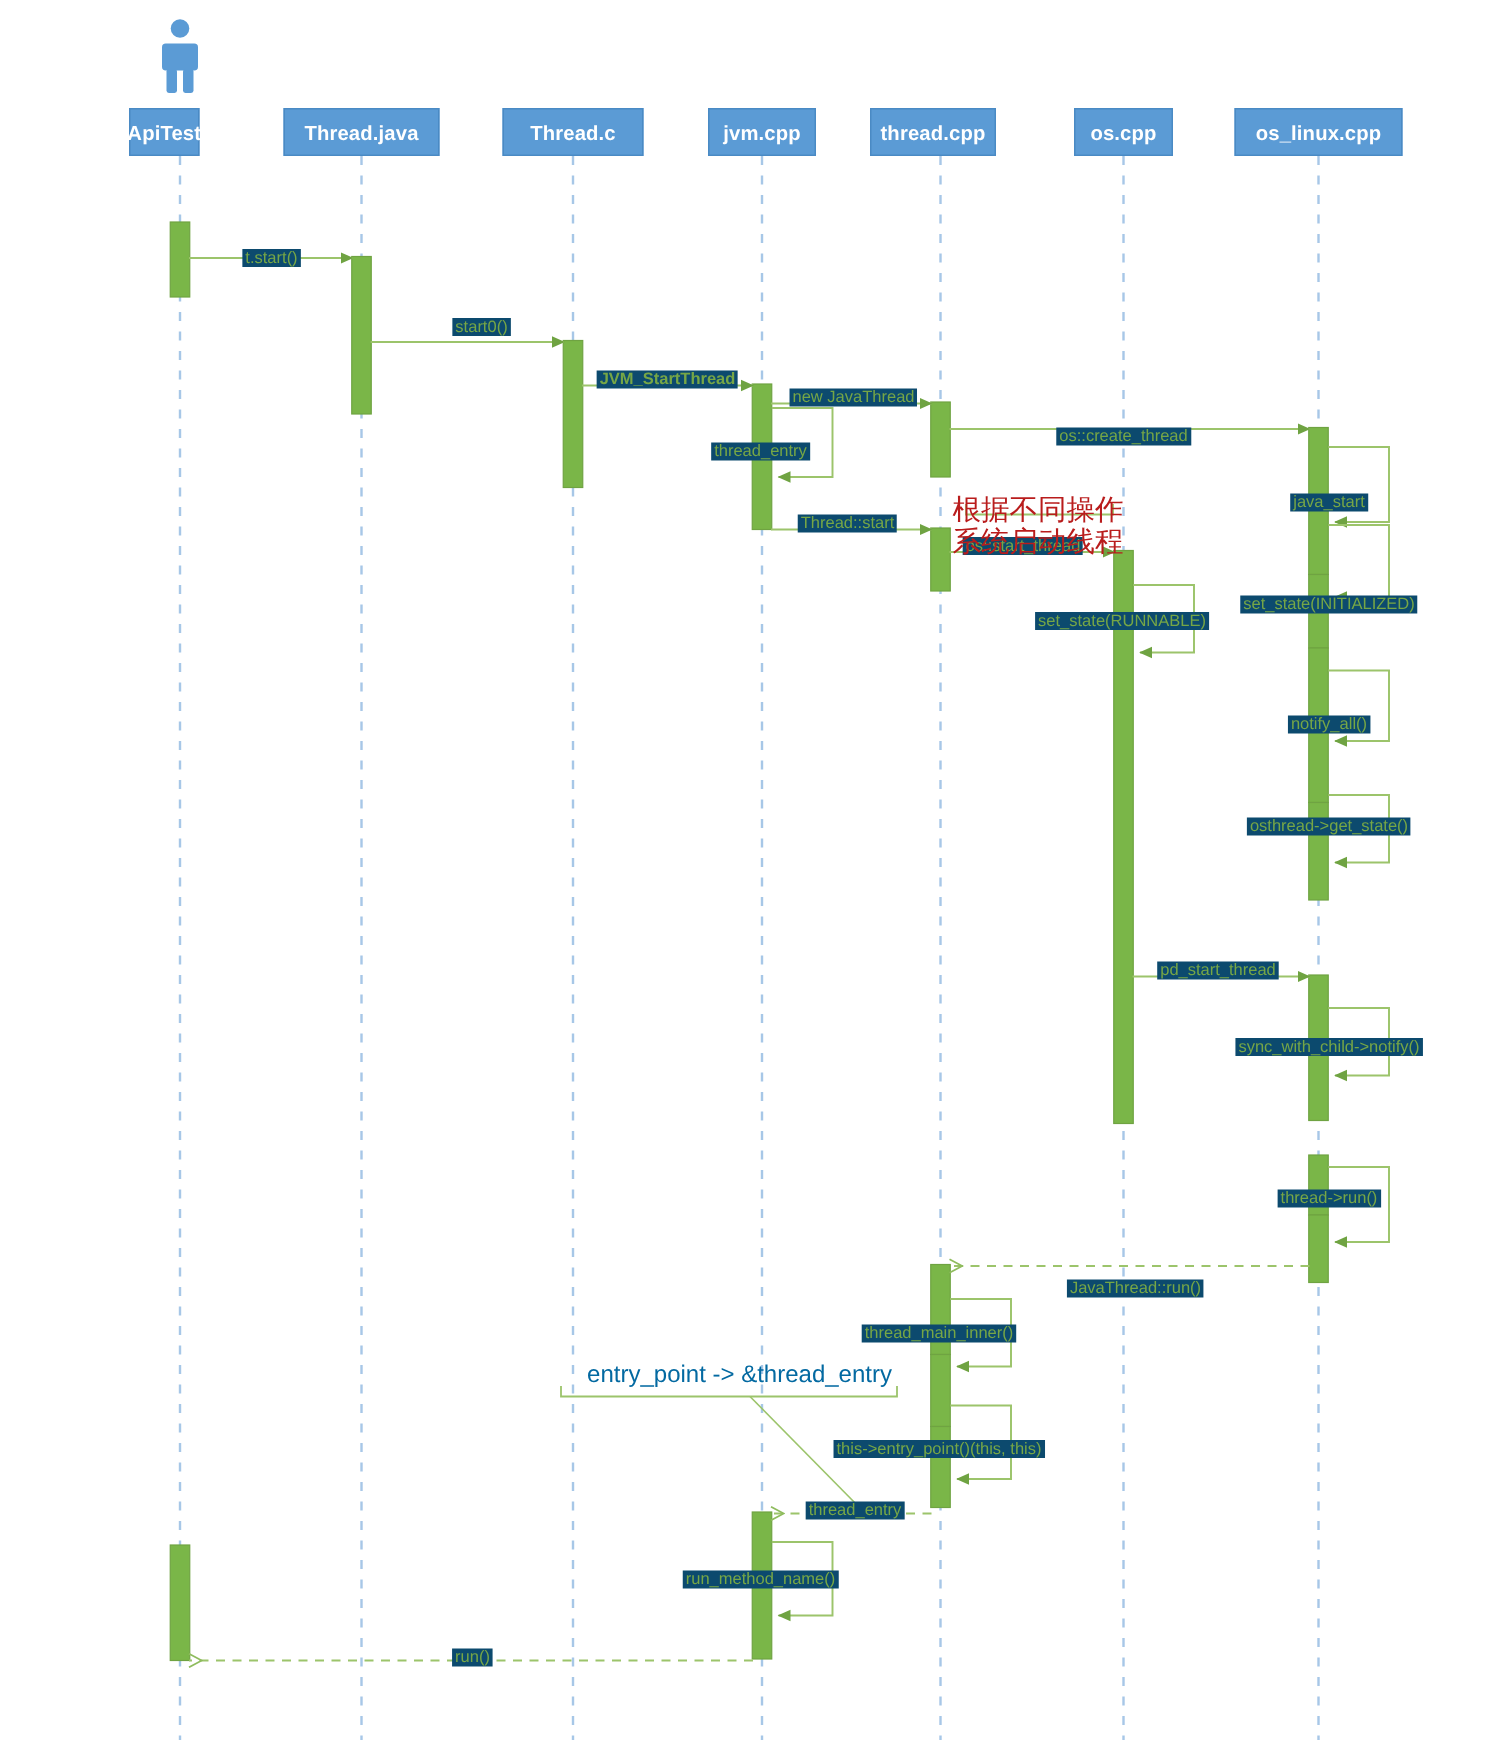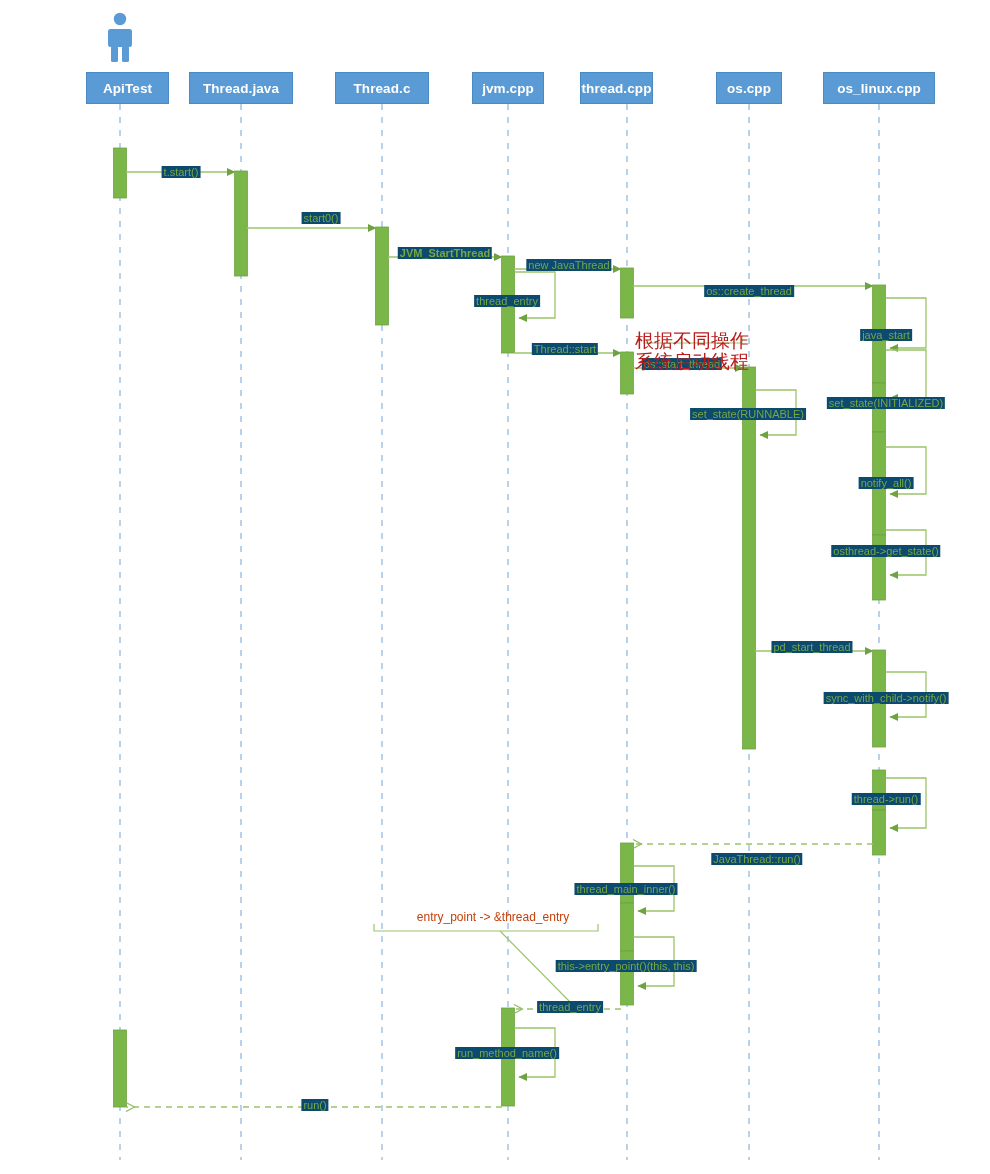--- a/index.html
+++ b/index.html
@@ -17,21 +17,21 @@
     position:absolute;color:#76A646;font-size:11px;
     white-space:nowrap;line-height:12px;
     transform:translate(-50%,-50%);
     background:#0c4a6e;padding:0 2px;
   }
   .note-label{
     position:absolute;color:#b91c1c;font-size:19px;line-height:21px;
     text-align:center;white-space:pre;transform:translate(-50%,0);
   }
   .brace-label{
-    position:absolute;color:#c2410c;font-size:12px;
+    position:absolute;color:#0369a1;font-size:16px;
     white-space:nowrap;transform:translate(-50%,-50%);
   }
 </style>
 </head>
 <body>
 
 <div id="diagram">
 
   <svg id="svgroot" viewBox="0 0 990 1174" xmlns="http://www.w3.org/2000/svg">
     <defs>
@@ -109,25 +109,25 @@
         <line x1="502" y1="1107" x2="126" y2="1107" stroke="#9CC46B" stroke-width="1.3" marker-end="url(#arrow-open)" stroke-dasharray="6 5"></line>
       </g>
     <g id="g-notes">
         <path d="M644,336 V343 H742 V336" fill="none" stroke="#9CC46B" stroke-width="1.2"></path>
         <path d="M374,924 V931 H598 V924" fill="none" stroke="#9CC46B" stroke-width="1.2"></path>
         <line x1="500" y1="931" x2="573" y2="1005" stroke="#9CC46B" stroke-width="1.1"></line>
       </g>
   </svg>
 
   <div id="headers-layer">
-      <div class="hdr-box" style="left: 86px; top: 72px; width: 83px; height: 32px;">ApiTest</div>
+      <div class="hdr-box" style="left: 86px; top: 72px; width: 47px; height: 32px;">ApiTest</div>
       <div class="hdr-box" style="left: 189px; top: 72px; width: 104px; height: 32px;">Thread.java</div>
       <div class="hdr-box" style="left: 335px; top: 72px; width: 94px; height: 32px;">Thread.c</div>
       <div class="hdr-box" style="left: 472px; top: 72px; width: 72px; height: 32px;">jvm.cpp</div>
-      <div class="hdr-box" style="left: 580px; top: 72px; width: 73px; height: 32px;">thread.cpp</div>
+      <div class="hdr-box" style="left: 580px; top: 72px; width: 84px; height: 32px;">thread.cpp</div>
       <div class="hdr-box" style="left: 716px; top: 72px; width: 66px; height: 32px;">os.cpp</div>
       <div class="hdr-box" style="left: 823px; top: 72px; width: 112px; height: 32px;">os_linux.cpp</div>
     </div>
   <div id="labels-layer">
       <div class="msg-label" style="left: 181px; top: 172px;">t.start()</div>
       <div class="msg-label" style="left: 321px; top: 218px;">start0()</div>
       <div class="msg-label" style="left: 445px; top: 253px; font-weight: bold;">JVM_StartThread</div>
       <div class="msg-label" style="left: 569px; top: 265px;">new JavaThread</div>
       <div class="msg-label" style="left: 749px; top: 291px;">os::create_thread</div>
       <div class="msg-label" style="left: 507px; top: 301px;">thread_entry</div>

